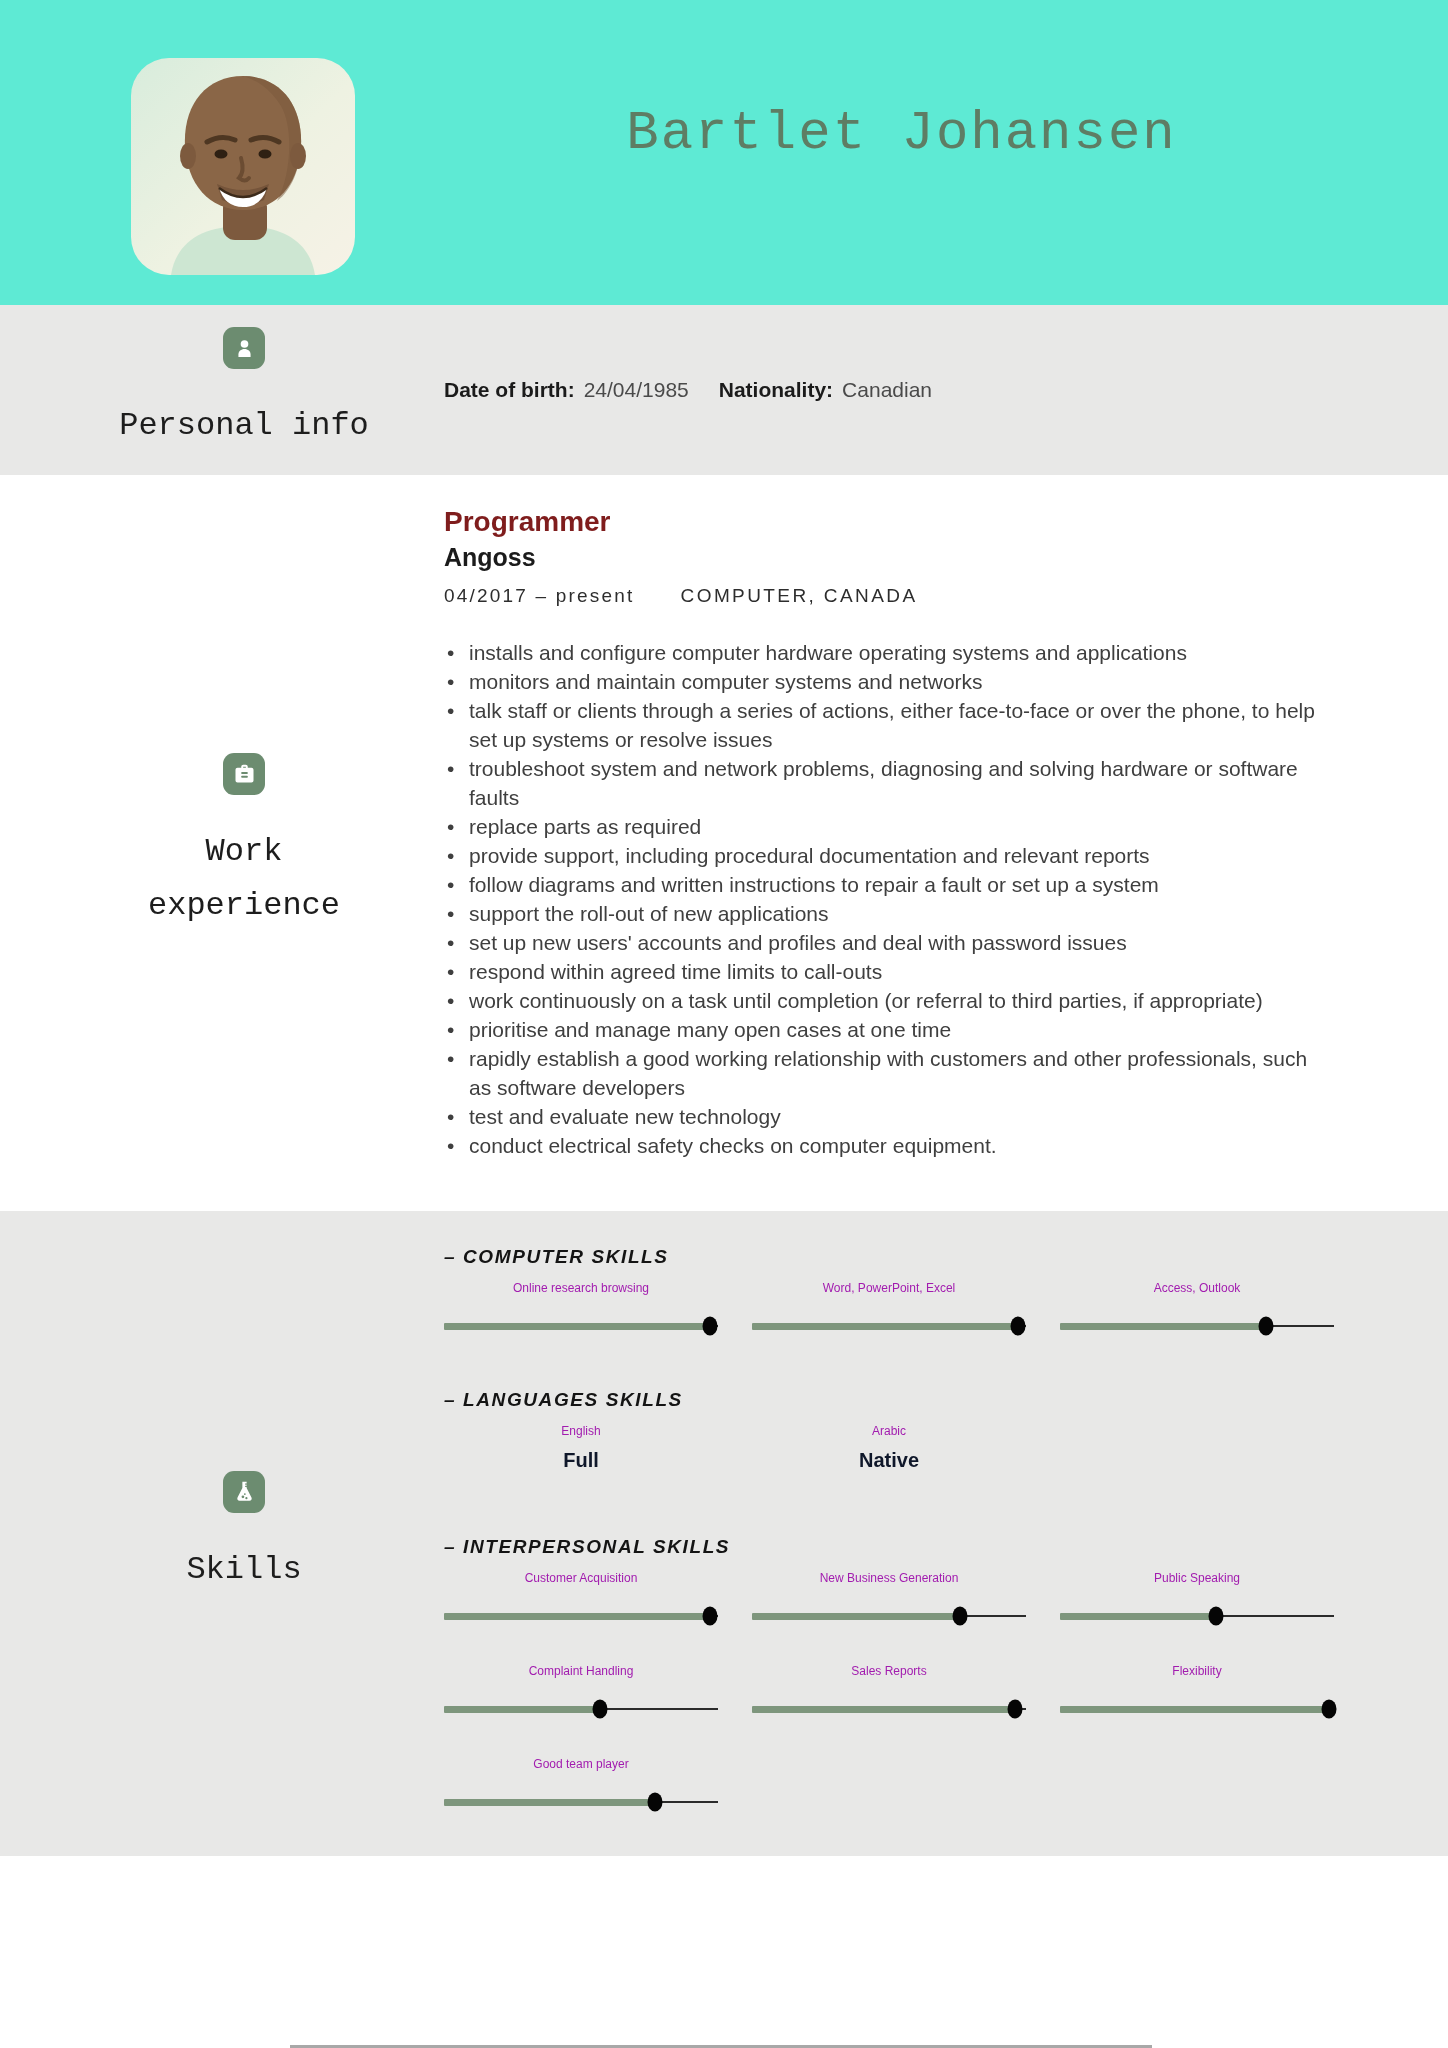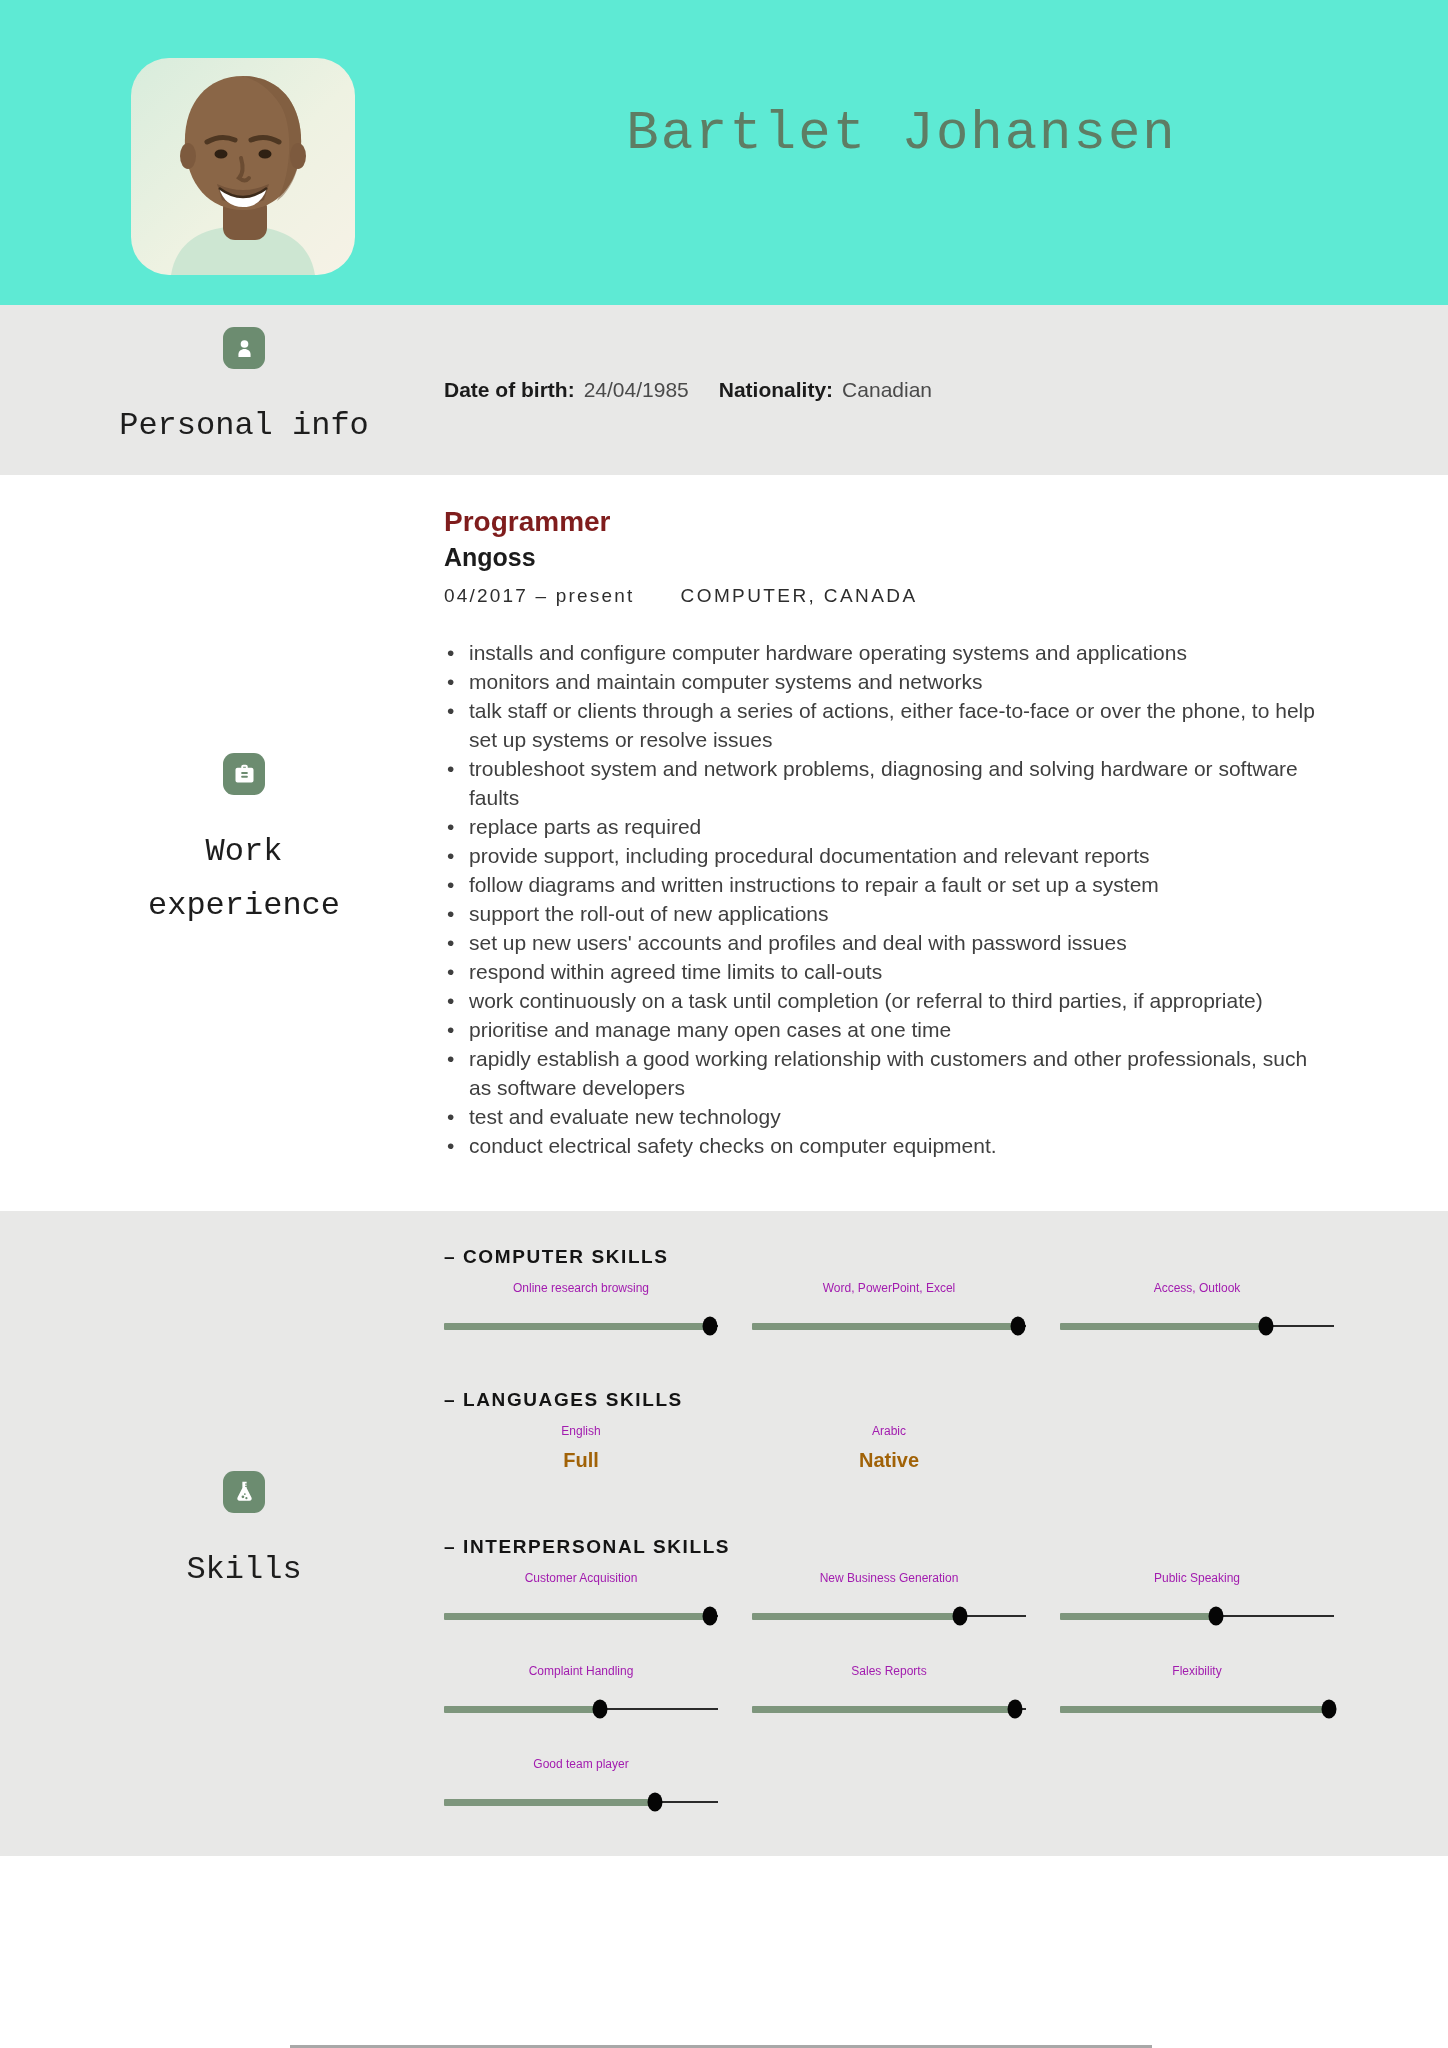--- a/index.html
+++ b/index.html
@@ -39,24 +39,24 @@
   .location { margin-left:46px; letter-spacing:2.4px; }
   .duties { margin-top:31px; list-style:none; max-width:885px; }
   .duties li { position:relative; padding-left:25px; font-size:21px; line-height:29px; color:#3f3f3f; }
   .duties li::before { content:"•"; position:absolute; left:3px; top:0; color:#3f3f3f; }
 
   
   .band-skills { min-height:611px; background:#e8e8e7; }
   .skills-content { flex:1; padding:34px 0 44px 0; }
   .skill-group + .skill-group--langs { margin-top:52px; }
   .skill-group + .skill-group--sliders { margin-top:62px; }
-  .group-title { font-size:19px; font-weight:bold; letter-spacing:1.6px; color:#141414; line-height:24px; }
+  .group-title { font-size:19px; font-weight:bold; letter-spacing:1.6px; color:#141414; line-height:24px;font-style:italic; }
   .skill-grid { display:grid; grid-template-columns:repeat(3, 274px); column-gap:34px; row-gap:32px; margin-top:6px; }
   .skill-label { text-align:center; font-size:12px; line-height:26px; color:#a21caf; }
-  .lang-value { text-align:center; font-size:20px; line-height:26px; font-weight:bold; color:#a16207; margin-top:3px; }
+  .lang-value { text-align:center; font-size:20px; line-height:26px; font-weight:bold; color:#0f172a; margin-top:3px; }
   .slider { position:relative; height:20px; margin-top:15px; }
   .track-fill { position:absolute; left:0; top:50%; margin-top:-3.5px; height:7px; background:#7e967d; border-radius:1px; }
   .track-rest { position:absolute; right:0; top:50%; margin-top:-1px; height:2px; background:#2b2b2b; }
   .dot { position:absolute; top:50%; width:15px; height:19px; background:#050505; border-radius:50%; transform:translate(-50%,-50%); }
 
   
   .page-break-shadow { position:absolute; bottom:0; left:290px; width:862px; height:3px; background:#a8a8a8; }
 </style>
 </head>
 <body>

